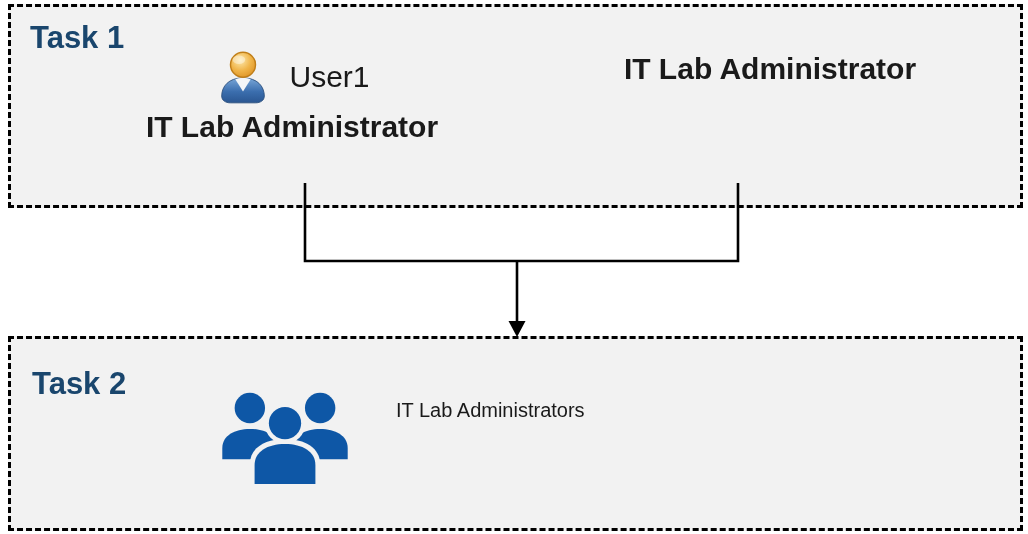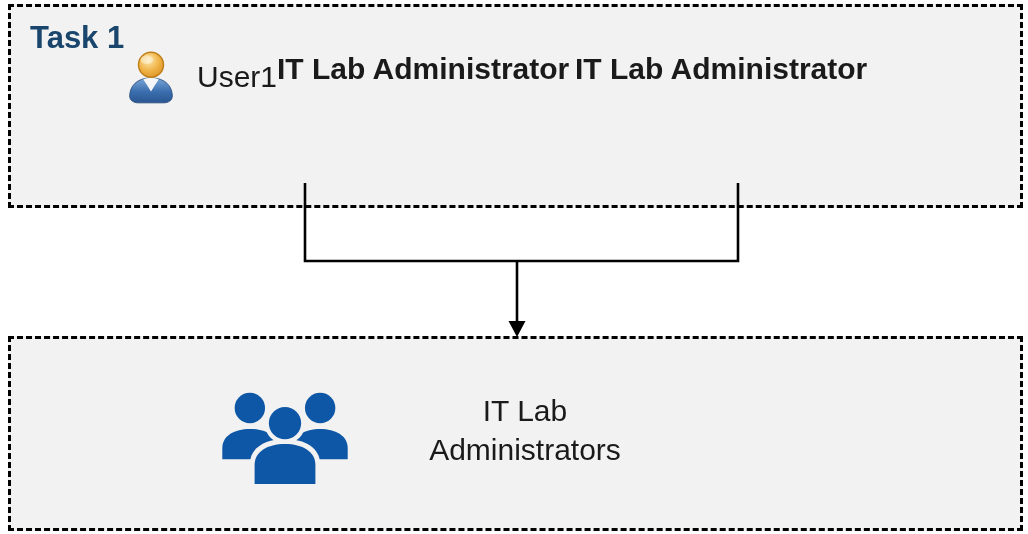--- a/index.html
+++ b/index.html
@@ -28,21 +28,22 @@
     font-weight: 700;
     font-size: 31px;
     color: #1a466d;
     letter-spacing: 0px;
   }
   .task-label.t1 { left: 30px; top: 20px; }
   .task-label.t2 { left: 32px; top: 366px; }
   .member {
     position: absolute;
     display: flex;
-    flex-direction: row;
+    flex-direction: column;
+    align-items: center;
   }
   .member.m1 { left: 122px; top: 48px; width: 340px; }
   .member.m2 { left: 575px; top: 48px; width: 390px; }
   .member-row {
     display: flex;
     align-items: center;
     gap: 17px;
   }
   .member-row svg { width: 58px; height: 58px; flex: 0 0 auto; }
   .member-name {
@@ -69,22 +70,22 @@
     left: 215px;
     top: 389px;
     width: 140px;
     height: 95px;
   }
   .group-name {
     position: absolute;
     left: 396px;
     top: 391px;
     width: 258px;
-    text-align: center;
-    font-size: 30px;
+    text-align: left;
+    font-size: 20px;
     line-height: 39px;
     color: #1a1a1a;
   }
 </style>
 </head>
 <body>
 
 <div class="canvas">
 
   <svg width="0" height="0" style="position:absolute" aria-hidden="true">
@@ -137,20 +138,21 @@
     <div class="member-role">IT Lab Administrator</div>
   </div>
 
   <svg class="connector" viewBox="0 0 1028 534">
     <path d="M305 183 L305 261 L738 261 L738 183" fill="none" stroke="#000000" stroke-width="2.6"></path>
     <path d="M517 261 L517 324" fill="none" stroke="#000000" stroke-width="2.6"></path>
     <polygon points="508.5,321 525.5,321 517,337" fill="#000000"></polygon>
   </svg>
 
   <div class="task-box task2"></div>
+  <div class="task-label t2">Task 2</div>
 
   <svg class="group-icon">
       <use href="#people-group-icon"></use>
     </svg>
 
   <div class="group-name">IT Lab Administrators</div>
 
 </div>
 
 </body></html>

